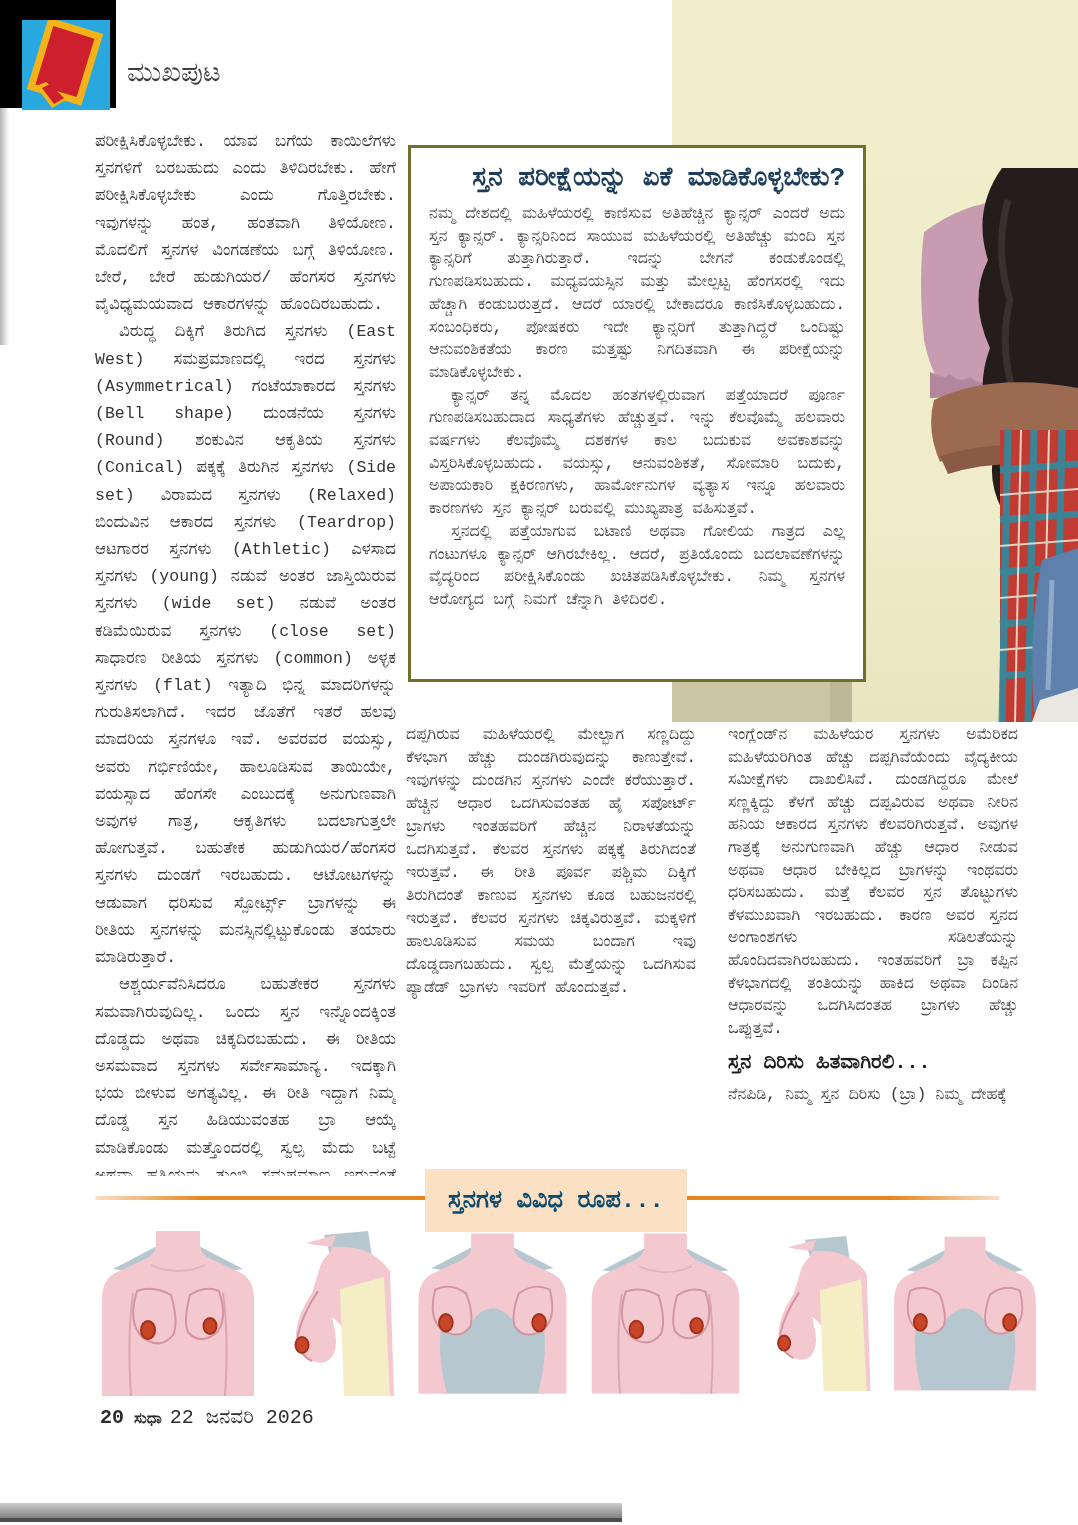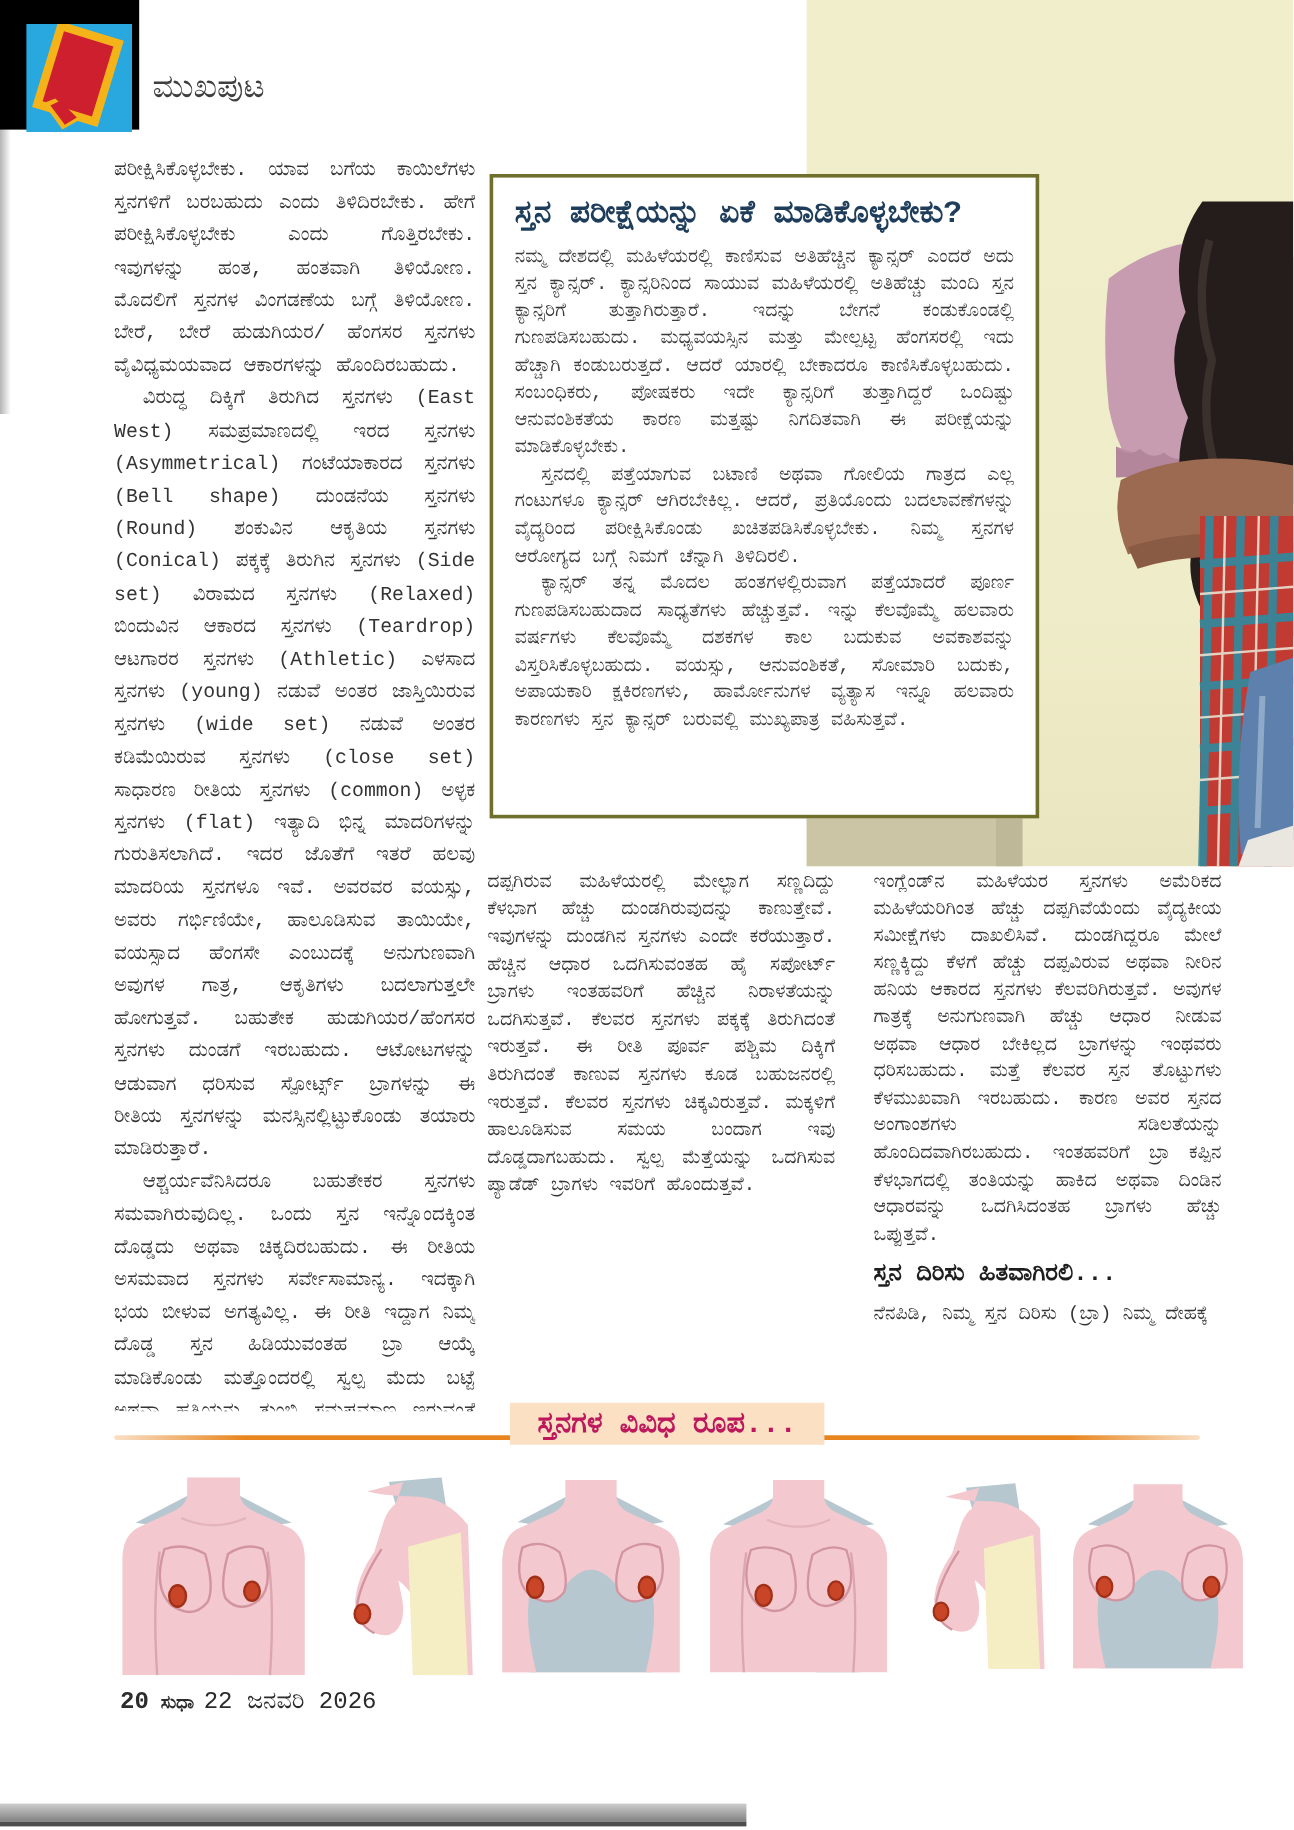--- a/index.html
+++ b/index.html
@@ -18,38 +18,38 @@
   .logo-blue{position:absolute;left:22px;top:20px;width:88px;height:90px;background:#29a8df;}
   .logo-blue svg{display:block;width:100%;height:100%;}
   .section-label{position:absolute;left:127px;top:58px;font-size:27px;color:#3f3f3f;}
   
   .photo{position:absolute;left:672px;top:0;width:406px;height:722px;}
   .photo svg{display:block;width:100%;height:100%;}
   
   .infobox{position:absolute;left:408px;top:145px;width:458px;height:537px;
     background:#fff;border:3px solid #70702c;box-sizing:border-box;
     padding:14px 18px 10px 18px;overflow:hidden;z-index:5;}
-  .infobox h2{margin:0 0 9px 0;font-size:26px;line-height:32px;color:#1d3d5a;font-weight:bold;}
+  .infobox h2{margin:0 0 9px 0;font-size:26px;line-height:32px;color:#1d3d5a;font-weight:bold;text-align:right;}
   .infobox p{margin:0;font-size:15.8px;line-height:22.7px;text-align:justify;color:#3b3b3b;}
   .infobox p.indent{text-indent:22px;}
   
   .col{position:absolute;text-align:justify;color:#343434;overflow:hidden;}
   .col p{margin:0;}
   .col p.indent{text-indent:24px;}
   .col1{left:95px;top:128px;width:301px;height:1048px;font-size:16.5px;line-height:27.2px;}
   .col2{left:406px;top:724px;width:290px;height:452px;font-size:15.8px;line-height:23px;}
   .col3{left:728px;top:724px;width:290px;height:462px;font-size:15.8px;line-height:22.6px;}
   .col3 h3{margin:12px 0 9px 0;font-size:20px;color:#1e1e1e;text-align:left;}
   
   .banner-line{position:absolute;left:95px;top:1196px;width:905px;height:4px;
     background:linear-gradient(to right,rgba(232,133,31,.25),#e8851f 12%,#e8851f 88%,rgba(232,133,31,.25));
     border-radius:3px;z-index:1;}
-  .banner-label{position:absolute;left:425px;top:1169px;width:262px;height:35px;
+  .banner-label{position:absolute;left:425px;top:1169px;width:262px;height:63px;
     background:#fbe0c4;z-index:2;display:flex;align-items:center;justify-content:center;
-    font-size:24px;font-weight:600;color:#be185d;}
+    font-size:24px;font-weight:600;color:#0c4a6e;}
   
   .figures{position:absolute;left:92px;top:1228px;width:952px;height:168px;
     display:flex;justify-content:space-between;align-items:flex-end;}
   .fig{height:165px;}
   .fig svg{display:block;width:100%;height:100%;}
   .fw-a{width:172px;} .fw-b{width:130px;} .fw-c{width:165px;}
   .fw-d{width:165px;} .fw-e{width:122px;} .fw-f{width:158px;}
   
   .footer{position:absolute;left:100px;top:1406px;white-space:nowrap;color:#2c2c2c;}
   .footer .pg{font-size:20px;font-weight:bold;margin-right:10px;text-align:center;}
@@ -125,22 +125,22 @@
 
       <path d="M370 560 L406 548 L406 700 L362 712 Q356 630 370 560 Z" fill="#5d80ad"></path>
       <path d="M380 580 Q378 640 376 690" stroke="#8fa9c9" stroke-width="5" fill="none"></path>
       <path d="M368 700 L406 688 L406 722 L360 722 Z" fill="#e9e7df"></path>
     </svg>
   </div>
 
   <div class="infobox">
     <h2>ಸ್ತನ ಪರೀಕ್ಷೆಯನ್ನು ಏಕೆ ಮಾಡಿಕೊಳ್ಳಬೇಕು?</h2>
     <p>ನಮ್ಮ ದೇಶದಲ್ಲಿ ಮಹಿಳೆಯರಲ್ಲಿ ಕಾಣಿಸುವ ಅತಿಹೆಚ್ಚಿನ ಕ್ಯಾನ್ಸರ್ ಎಂದರೆ ಅದು ಸ್ತನ ಕ್ಯಾನ್ಸರ್. ಕ್ಯಾನ್ಸರಿನಿಂದ ಸಾಯುವ ಮಹಿಳೆಯರಲ್ಲಿ ಅತಿಹೆಚ್ಚು ಮಂದಿ ಸ್ತನ ಕ್ಯಾನ್ಸರಿಗೆ ತುತ್ತಾಗಿರುತ್ತಾರೆ. ಇದನ್ನು ಬೇಗನೆ ಕಂಡುಕೊಂಡಲ್ಲಿ ಗುಣಪಡಿಸಬಹುದು. ಮಧ್ಯವಯಸ್ಸಿನ ಮತ್ತು ಮೇಲ್ಪಟ್ಟ ಹೆಂಗಸರಲ್ಲಿ ಇದು ಹೆಚ್ಚಾಗಿ ಕಂಡುಬರುತ್ತದೆ. ಆದರೆ ಯಾರಲ್ಲಿ ಬೇಕಾದರೂ ಕಾಣಿಸಿಕೊಳ್ಳಬಹುದು. ಸಂಬಂಧಿಕರು, ಪೋಷಕರು ಇದೇ ಕ್ಯಾನ್ಸರಿಗೆ ತುತ್ತಾಗಿದ್ದರೆ ಒಂದಿಷ್ಟು ಆನುವಂಶಿಕತೆಯ ಕಾರಣ ಮತ್ತಷ್ಟು ನಿಗದಿತವಾಗಿ ಈ ಪರೀಕ್ಷೆಯನ್ನು ಮಾಡಿಕೊಳ್ಳಬೇಕು.</p>
+    <p class="indent">ಕ್ಯಾನ್ಸರ್ ತನ್ನ ಮೊದಲ ಹಂತಗಳಲ್ಲಿರುವಾಗ ಪತ್ತೆಯಾದರೆ ಪೂರ್ಣ ಗುಣಪಡಿಸಬಹುದಾದ ಸಾಧ್ಯತೆಗಳು ಹೆಚ್ಚುತ್ತವೆ. ಇನ್ನು ಕೆಲವೊಮ್ಮೆ ಹಲವಾರು ವರ್ಷಗಳು ಕೆಲವೊಮ್ಮೆ ದಶಕಗಳ ಕಾಲ ಬದುಕುವ ಅವಕಾಶವನ್ನು ವಿಸ್ತರಿಸಿಕೊಳ್ಳಬಹುದು. ವಯಸ್ಸು, ಆನುವಂಶಿಕತೆ, ಸೋಮಾರಿ ಬದುಕು, ಅಪಾಯಕಾರಿ ಕ್ಷಕಿರಣಗಳು, ಹಾರ್ಮೋನುಗಳ ವ್ಯತ್ಯಾಸ ಇನ್ನೂ ಹಲವಾರು ಕಾರಣಗಳು ಸ್ತನ ಕ್ಯಾನ್ಸರ್ ಬರುವಲ್ಲಿ ಮುಖ್ಯಪಾತ್ರ ವಹಿಸುತ್ತವೆ.</p>
     <p class="indent">ಸ್ತನದಲ್ಲಿ ಪತ್ತೆಯಾಗುವ ಬಟಾಣಿ ಅಥವಾ ಗೋಲಿಯ ಗಾತ್ರದ ಎಲ್ಲ ಗಂಟುಗಳೂ ಕ್ಯಾನ್ಸರ್ ಆಗಿರಬೇಕಿಲ್ಲ. ಆದರೆ, ಪ್ರತಿಯೊಂದು ಬದಲಾವಣೆಗಳನ್ನು ವೈದ್ಯರಿಂದ ಪರೀಕ್ಷಿಸಿಕೊಂಡು ಖಚಿತಪಡಿಸಿಕೊಳ್ಳಬೇಕು. ನಿಮ್ಮ ಸ್ತನಗಳ ಆರೋಗ್ಯದ ಬಗ್ಗೆ ನಿಮಗೆ ಚೆನ್ನಾಗಿ ತಿಳಿದಿರಲಿ.</p>
-    <p class="indent">ಕ್ಯಾನ್ಸರ್ ತನ್ನ ಮೊದಲ ಹಂತಗಳಲ್ಲಿರುವಾಗ ಪತ್ತೆಯಾದರೆ ಪೂರ್ಣ ಗುಣಪಡಿಸಬಹುದಾದ ಸಾಧ್ಯತೆಗಳು ಹೆಚ್ಚುತ್ತವೆ. ಇನ್ನು ಕೆಲವೊಮ್ಮೆ ಹಲವಾರು ವರ್ಷಗಳು ಕೆಲವೊಮ್ಮೆ ದಶಕಗಳ ಕಾಲ ಬದುಕುವ ಅವಕಾಶವನ್ನು ವಿಸ್ತರಿಸಿಕೊಳ್ಳಬಹುದು. ವಯಸ್ಸು, ಆನುವಂಶಿಕತೆ, ಸೋಮಾರಿ ಬದುಕು, ಅಪಾಯಕಾರಿ ಕ್ಷಕಿರಣಗಳು, ಹಾರ್ಮೋನುಗಳ ವ್ಯತ್ಯಾಸ ಇನ್ನೂ ಹಲವಾರು ಕಾರಣಗಳು ಸ್ತನ ಕ್ಯಾನ್ಸರ್ ಬರುವಲ್ಲಿ ಮುಖ್ಯಪಾತ್ರ ವಹಿಸುತ್ತವೆ.</p>
   </div>
 
   <div class="col col1">
     <p>ಪರೀಕ್ಷಿಸಿಕೊಳ್ಳಬೇಕು. ಯಾವ ಬಗೆಯ ಕಾಯಿಲೆಗಳು ಸ್ತನಗಳಿಗೆ ಬರಬಹುದು ಎಂದು ತಿಳಿದಿರಬೇಕು. ಹೇಗೆ ಪರೀಕ್ಷಿಸಿಕೊಳ್ಳಬೇಕು ಎಂದು ಗೊತ್ತಿರಬೇಕು. ಇವುಗಳನ್ನು ಹಂತ, ಹಂತವಾಗಿ ತಿಳಿಯೋಣ. ಮೊದಲಿಗೆ ಸ್ತನಗಳ ವಿಂಗಡಣೆಯ ಬಗ್ಗೆ ತಿಳಿಯೋಣ. ಬೇರೆ, ಬೇರೆ ಹುಡುಗಿಯರ/ ಹೆಂಗಸರ ಸ್ತನಗಳು ವೈವಿಧ್ಯಮಯವಾದ ಆಕಾರಗಳನ್ನು ಹೊಂದಿರಬಹುದು.</p>
     <p class="indent">ವಿರುದ್ಧ ದಿಕ್ಕಿಗೆ ತಿರುಗಿದ ಸ್ತನಗಳು (East West) ಸಮಪ್ರಮಾಣದಲ್ಲಿ ಇರದ ಸ್ತನಗಳು (Asymmetrical) ಗಂಟೆಯಾಕಾರದ ಸ್ತನಗಳು (Bell shape) ದುಂಡನೆಯ ಸ್ತನಗಳು (Round) ಶಂಕುವಿನ ಆಕೃತಿಯ ಸ್ತನಗಳು (Conical) ಪಕ್ಕಕ್ಕೆ ತಿರುಗಿನ ಸ್ತನಗಳು (Side set) ವಿರಾಮದ ಸ್ತನಗಳು (Relaxed) ಬಿಂದುವಿನ ಆಕಾರದ ಸ್ತನಗಳು (Teardrop) ಆಟಗಾರರ ಸ್ತನಗಳು (Athletic) ಎಳಸಾದ ಸ್ತನಗಳು (young) ನಡುವೆ ಅಂತರ ಜಾಸ್ತಿಯಿರುವ ಸ್ತನಗಳು (wide set) ನಡುವೆ ಅಂತರ ಕಡಿಮೆಯಿರುವ ಸ್ತನಗಳು (close set) ಸಾಧಾರಣ ರೀತಿಯ ಸ್ತನಗಳು (common) ಅಳ್ಳಕ ಸ್ತನಗಳು (flat) ಇತ್ಯಾದಿ ಭಿನ್ನ ಮಾದರಿಗಳನ್ನು ಗುರುತಿಸಲಾಗಿದೆ. ಇದರ ಜೊತೆಗೆ ಇತರೆ ಹಲವು ಮಾದರಿಯ ಸ್ತನಗಳೂ ಇವೆ. ಅವರವರ ವಯಸ್ಸು, ಅವರು ಗರ್ಭಿಣಿಯೇ, ಹಾಲೂಡಿಸುವ ತಾಯಿಯೇ, ವಯಸ್ಸಾದ ಹೆಂಗಸೇ ಎಂಬುದಕ್ಕೆ ಅನುಗುಣವಾಗಿ ಅವುಗಳ ಗಾತ್ರ, ಆಕೃತಿಗಳು ಬದಲಾಗುತ್ತಲೇ ಹೋಗುತ್ತವೆ. ಬಹುತೇಕ ಹುಡುಗಿಯರ/ಹೆಂಗಸರ ಸ್ತನಗಳು ದುಂಡಗೆ ಇರಬಹುದು. ಆಟೋಟಗಳನ್ನು ಆಡುವಾಗ ಧರಿಸುವ ಸ್ಪೋರ್ಟ್ಸ್ ಬ್ರಾಗಳನ್ನು ಈ ರೀತಿಯ ಸ್ತನಗಳನ್ನು ಮನಸ್ಸಿನಲ್ಲಿಟ್ಟುಕೊಂಡು ತಯಾರು ಮಾಡಿರುತ್ತಾರೆ.</p>
     <p class="indent">ಆಶ್ಚರ್ಯವೆನಿಸಿದರೂ ಬಹುತೇಕರ ಸ್ತನಗಳು ಸಮವಾಗಿರುವುದಿಲ್ಲ. ಒಂದು ಸ್ತನ ಇನ್ನೊಂದಕ್ಕಿಂತ ದೊಡ್ಡದು ಅಥವಾ ಚಿಕ್ಕದಿರಬಹುದು. ಈ ರೀತಿಯ ಅಸಮವಾದ ಸ್ತನಗಳು ಸರ್ವೇಸಾಮಾನ್ಯ. ಇದಕ್ಕಾಗಿ ಭಯ ಬೀಳುವ ಅಗತ್ಯವಿಲ್ಲ. ಈ ರೀತಿ ಇದ್ದಾಗ ನಿಮ್ಮ ದೊಡ್ಡ ಸ್ತನ ಹಿಡಿಯುವಂತಹ ಬ್ರಾ ಆಯ್ಕೆ ಮಾಡಿಕೊಂಡು ಮತ್ತೊಂದರಲ್ಲಿ ಸ್ವಲ್ಪ ಮೆದು ಬಟ್ಟೆ ಅಥವಾ ಹತ್ತಿಯನ್ನು ತುಂಬಿ ಸಮಪ್ರಮಾಣ ಇರುವಂತೆ ಮಾಡಬಹುದು. ಈ ಸ್ತನಗಳು ಕೂಡ ಅತ್ಯಂತ ಆರೋಗ್ಯವಾಗಿ ಮತ್ತು ಸಮರ್ಪಕವಾಗಿ ಕೆಲಸ ಮಾಡುತ್ತವೆ. ಸ್ತನಗಳು</p>
   </div>
 
   <div class="col col2">
     <p>ದಪ್ಪಗಿರುವ ಮಹಿಳೆಯರಲ್ಲಿ ಮೇಲ್ಭಾಗ ಸಣ್ಣದಿದ್ದು ಕೆಳಭಾಗ ಹೆಚ್ಚು ದುಂಡಗಿರುವುದನ್ನು ಕಾಣುತ್ತೇವೆ. ಇವುಗಳನ್ನು ದುಂಡಗಿನ ಸ್ತನಗಳು ಎಂದೇ ಕರೆಯುತ್ತಾರೆ. ಹೆಚ್ಚಿನ ಆಧಾರ ಒದಗಿಸುವಂತಹ ಹೈ ಸಪೋರ್ಟ್ ಬ್ರಾಗಳು ಇಂತಹವರಿಗೆ ಹೆಚ್ಚಿನ ನಿರಾಳತೆಯನ್ನು ಒದಗಿಸುತ್ತವೆ. ಕೆಲವರ ಸ್ತನಗಳು ಪಕ್ಕಕ್ಕೆ ತಿರುಗಿದಂತೆ ಇರುತ್ತವೆ. ಈ ರೀತಿ ಪೂರ್ವ ಪಶ್ಚಿಮ ದಿಕ್ಕಿಗೆ ತಿರುಗಿದಂತೆ ಕಾಣುವ ಸ್ತನಗಳು ಕೂಡ ಬಹುಜನರಲ್ಲಿ ಇರುತ್ತವೆ. ಕೆಲವರ ಸ್ತನಗಳು ಚಿಕ್ಕವಿರುತ್ತವೆ. ಮಕ್ಕಳಿಗೆ ಹಾಲೂಡಿಸುವ ಸಮಯ ಬಂದಾಗ ಇವು ದೊಡ್ಡದಾಗಬಹುದು. ಸ್ವಲ್ಪ ಮೆತ್ತೆಯನ್ನು ಒದಗಿಸುವ ಪ್ಯಾಡೆಡ್ ಬ್ರಾಗಳು ಇವರಿಗೆ ಹೊಂದುತ್ತವೆ.</p>

